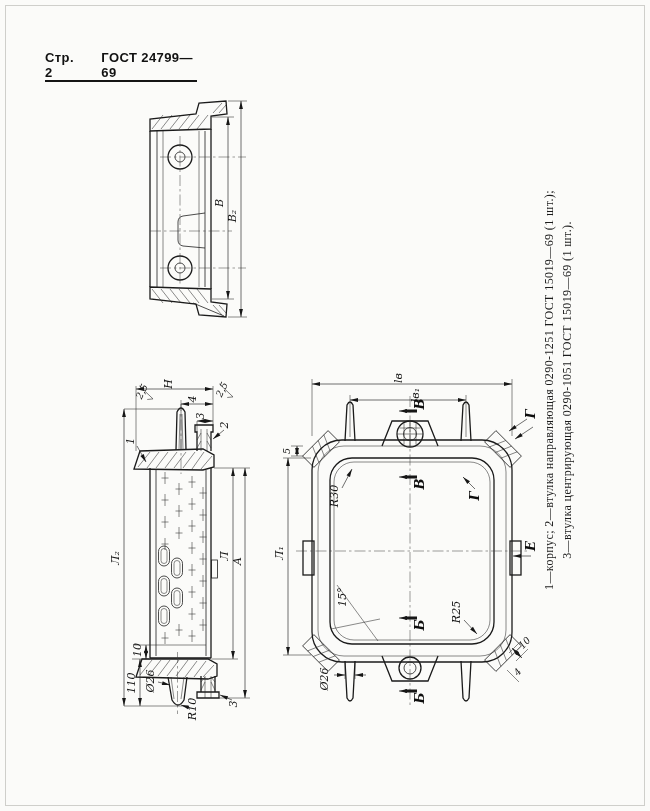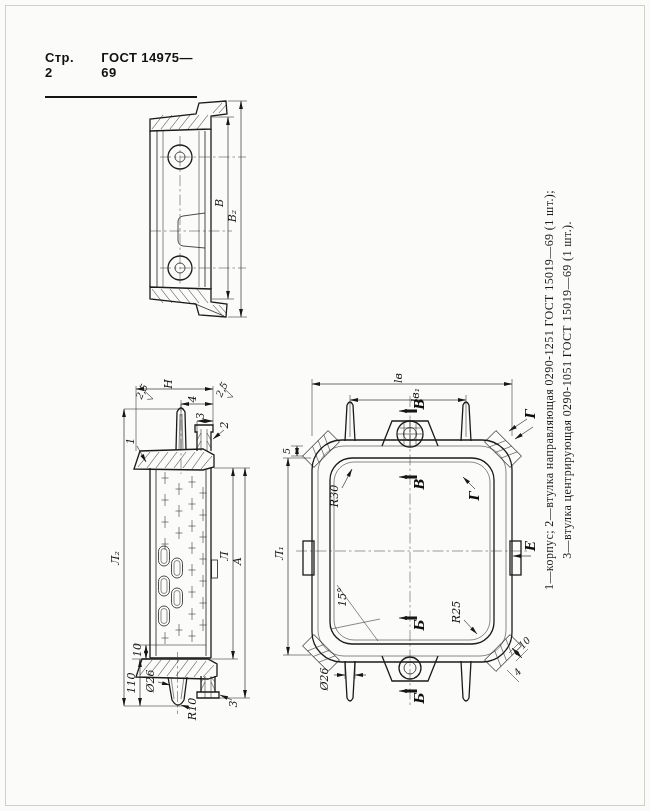--- a/index.html
+++ b/index.html
@@ -1,20 +1,20 @@
 <!DOCTYPE html>
 <html><head>
 <meta charset="utf-8">
 <style>
   html,body{margin:0;padding:0;}
   body{width:650px;height:811px;position:relative;background:#fbfbf9;font-family:"Liberation Serif",serif;overflow:hidden;}
   .frame{position:absolute;inset:5px;border:1px solid #cfcfcb;pointer-events:none;}
   .header{position:absolute;left:45px;top:50px;width:152px;display:flex;gap:20px;
           font:bold 13px "Liberation Sans",sans-serif;color:#111;letter-spacing:.4px;
-          border-bottom:2.5px solid #151515;padding-bottom:16px;}
+          border-bottom:2.5px solid #151515;padding-bottom:0;}
   .vcaption{position:absolute;left:558px;top:390px;transform:translate(-50%,-50%) rotate(-90deg);
             font:12px "Liberation Serif",serif;color:#1c1c1c;text-align:center;white-space:nowrap;
             line-height:1.5;letter-spacing:.4px;}
   svg{position:absolute;left:0;top:0;}
   .c{fill:none;stroke:#1b1b1b;stroke-width:1.3px;}
   .m{fill:none;stroke:#1f1f1f;stroke-width:.8px;}
   .t{fill:none;stroke:#2b2b2b;stroke-width:.55px;}
   .cl{fill:none;stroke:#3a3a3a;stroke-width:.5px;stroke-dasharray:11 3 2.5 3;}
   .dm{fill:none;stroke:#222;stroke-width:.65px;}
   .bar{fill:none;stroke:#111;stroke-width:3px;}
@@ -22,21 +22,21 @@
   text.lbs{font:italic 9.5px "DejaVu Serif",serif;fill:#141414;}
   text.lbB{font:italic bold 13px "DejaVu Serif",serif;fill:#0e0e0e;}
 </style>
 </head>
 <body>
 
 <div class="frame"></div>
 
 <div class="header">
   <span>Стр. 2</span>
-  <span>ГОСТ 14975—69</span>
+  <span>ГОСТ 24799—69</span>
 </div>
 
 <svg width="650" height="811" viewBox="0 0 650 811">
   <defs>
     <marker id="ar" viewBox="0 0 10 10" refX="10" refY="5" markerWidth="11" markerHeight="8" markerUnits="userSpaceOnUse" orient="auto-start-reverse">
       <path d="M0,2.6 L10,5 L0,7.4 Z" fill="#161616"></path>
     </marker>
   </defs>
 
   <g>

